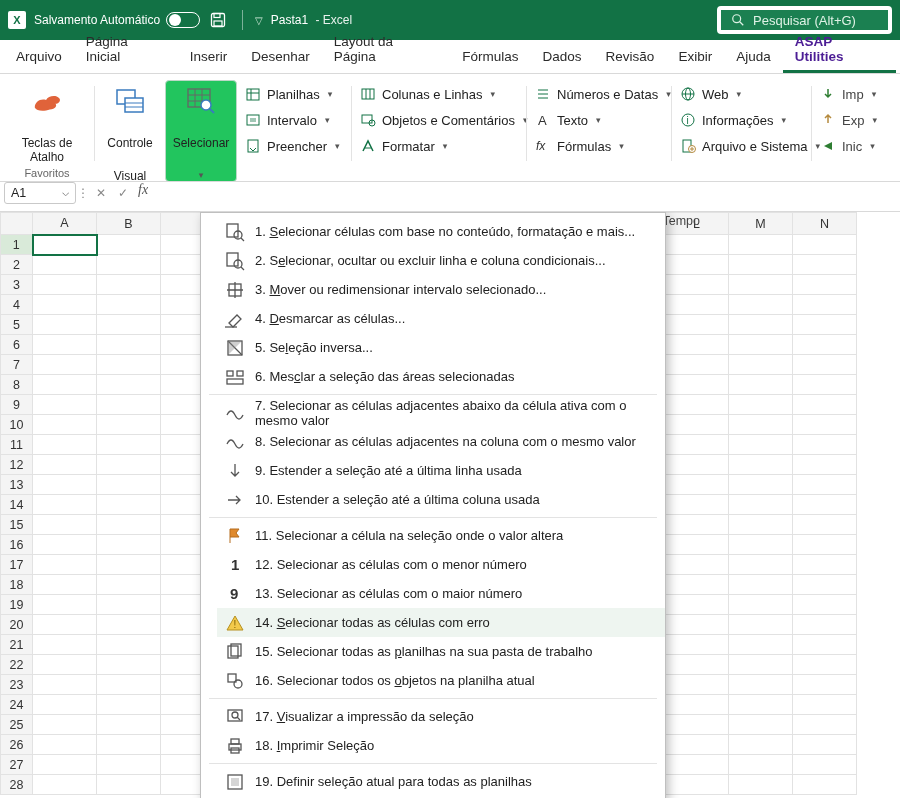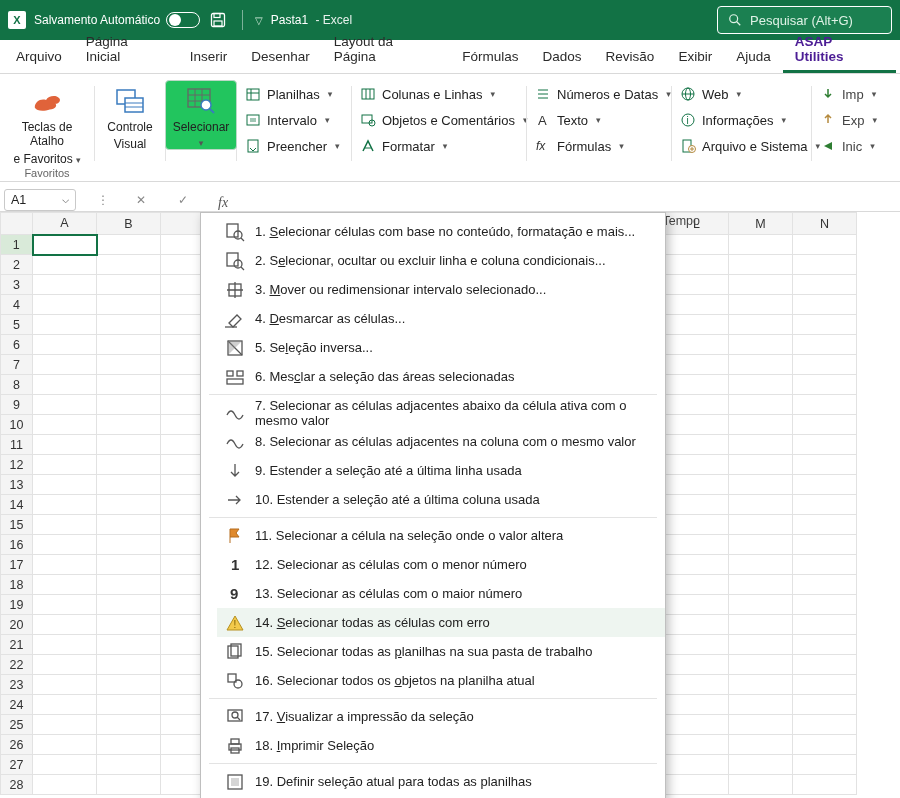--- a/index.html
+++ b/index.html
@@ -9,46 +9,46 @@
   .titlebar { height: 40px; background: #127245; display: flex; align-items: center; color: #fff; padding: 0 8px; }
   .titlebar .xl-icon { width: 18px; height: 18px; background:#fff; color:#127245; font-size:11px; font-weight:bold; display:flex; align-items:center; justify-content:center; border-radius:2px; margin-right:8px;}
   .titlebar .autosave-label { font-size: 12px; margin-right:6px;}
   .toggle { width: 34px; height: 16px; border:1px solid #fff; border-radius: 8px; position: relative; margin-right:10px;}
   .toggle::after { content:""; position:absolute; left:2px; top:1px; width:12px; height:12px; border-radius:50%; background:#fff;}
   .save-icon { width:16px; height:16px; margin-right:10px; display:flex; align-items:center; justify-content:center;}
   .divider-v { width:1px; height:20px; background: rgba(255,255,255,0.45); margin: 0 6px;}
   .doc-title { font-size: 12px; margin-left:2px; }
   .doc-suffix { font-size: 12px; opacity: 0.9; margin-left:4px;}
   .title-spacer { flex:1; }
-  .searchbox { background:#1b8051; border:1px solid #ffffff; height:28px; border-radius:4px; display:flex; align-items:center; padding:0 10px; min-width:175px;}
+  .searchbox { background:#1b8051; border:4px solid #ffffff; height:28px; border-radius:4px; display:flex; align-items:center; padding:0 10px; min-width:175px;}
   .searchbox svg { margin-right:8px; }
   .searchbox .sbtext { color:#dff2e6; font-size:13px;}
 
   
   .ribbon-tabs { height: 34px; display:flex; align-items:flex-end; padding: 0 4px; border-bottom:1px solid #d9d9d9; background:#fff;}
   .ribbon-tabs .tab { padding: 8px 12px 9px; font-size: 13.5px; color:#2b2b2b; cursor:default;}
   .ribbon-tabs .tab.active { color:#4c1d95; border-bottom: 3px solid #127245; padding-bottom:6px; font-weight:600;}
 
   
   .ribbon { height: 108px; display:flex; padding: 6px 2px 0; border-bottom:1px solid #d9d9d9; background:#fff; position:relative; overflow:hidden;}
   .group { display:flex; flex-direction:column; align-items:center; padding: 0 6px; position:relative;}
   .group-sep { width:1px; background:#e3e3e3; margin: 6px 2px 20px;}
-  .bigbtn { display:flex; flex-direction:column; align-items:center; justify-content:flex-start; width:72px; padding-top:4px; text-align:center; font-size:12px; line-height:1.2; gap:3px; border:1px solid transparent; border-radius:4px;}
+  .bigbtn { display:flex; flex-direction:column; align-items:center; justify-content:flex-start; width:72px; padding-top:4px; text-align:center; font-size:12px; line-height:1.2; gap:19px; border:1px solid transparent; border-radius:4px;}
   .bigbtn.selected { background:#22c55e; border:1px solid #bcd8c7;}
   .bigbtn .ic { width:32px; height:32px; display:flex; align-items:center; justify-content:center;}
   .bigbtn .chev { font-size:9px; color:#555; margin-top:1px;}
   .group-label { position:absolute; bottom:2px; left:0; right:0; text-align:center; font-size:11px; color:#666;}
   .smallcol { display:flex; flex-direction:column; gap:2px; padding-top:2px;}
   .smallbtn { display:flex; align-items:center; height:24px; padding: 0 6px; font-size:13px; gap:6px; white-space:nowrap; border-radius:3px;}
   .smallbtn .sic { width:16px; height:16px; display:flex; align-items:center; justify-content:center; color:#127245;}
   .smallbtn .chev { font-size:9px; color:#555; margin-left:2px;}
   .ribbon-rightfade { color:#444; }
 
   
-  .fbar { height:30px; display:flex; align-items:flex-end; border-bottom:1px solid #d9d9d9; padding:0 4px; gap:20px; background:#fff;}
+  .fbar { height:30px; display:flex; align-items:flex-start; border-bottom:1px solid #d9d9d9; padding:0 4px; gap:0; background:#fff;}
   .namebox { width:72px; height:22px; border:1px solid #c9c9c9; display:flex; align-items:center; padding:0 6px; font-size:12.5px; justify-content:space-between; border-radius:3px;}
   .namebox .chev { font-size:9px; color:#555;}
   .fbar .fxbtn { width:22px; height:22px; display:flex; align-items:center; justify-content:center; color:#888; font-size:12px;}
   .fbar .fxlabel { font-style: italic; color:#555; font-family: "Times New Roman", serif; font-size:14px; margin:0 4px;}
   .fbar .finput { flex:1; height:22px; }
 
   
   .gridwrap { position:relative; height: calc(798px - 40px - 34px - 108px - 30px); overflow:hidden; background:#fff;}
   table.sheet { border-collapse: collapse; table-layout: fixed; }
   table.sheet th, table.sheet td { border:1px solid #e2e2e2; font-size:12.5px; font-weight:normal; color:#333; }

